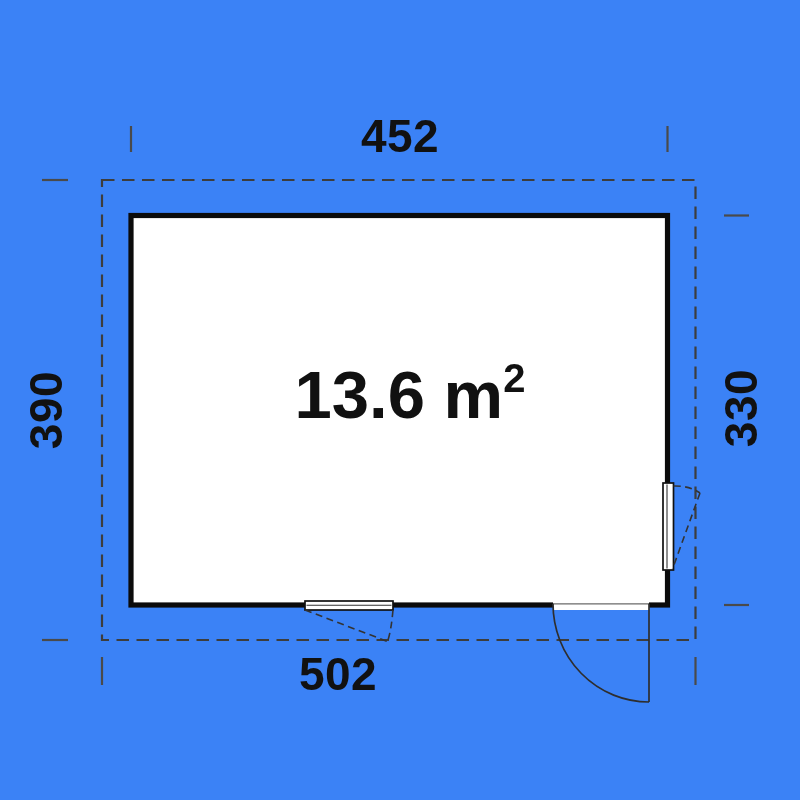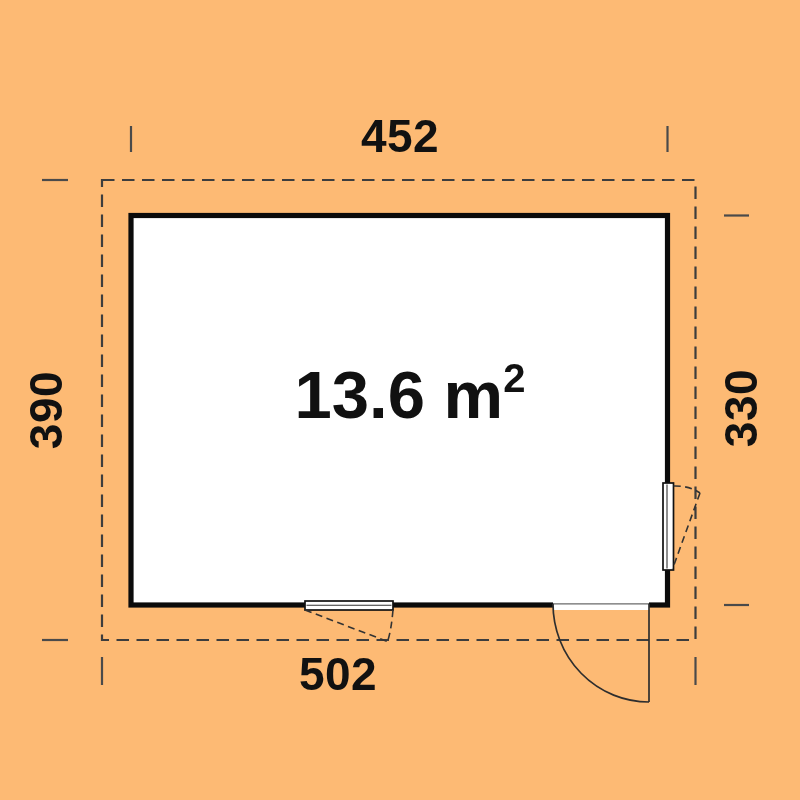--- a/index.html
+++ b/index.html
@@ -7,21 +7,21 @@
     padding: 0;
     width: 800px;
     height: 800px;
     background: #ffffff;
     font-family: "Liberation Sans", "DejaVu Sans", sans-serif;
   }
   .plan-wrap {
     position: relative;
     width: 800px;
     height: 800px;
-    background: #fdba74;
+    background: #3b82f6;
     overflow: hidden;
   }
   svg { display: block; }
 
   .wall {
     fill: #ffffff;
     stroke: #0b0b0b;
     stroke-width: 5.2;
   }
   .roof-dash {

